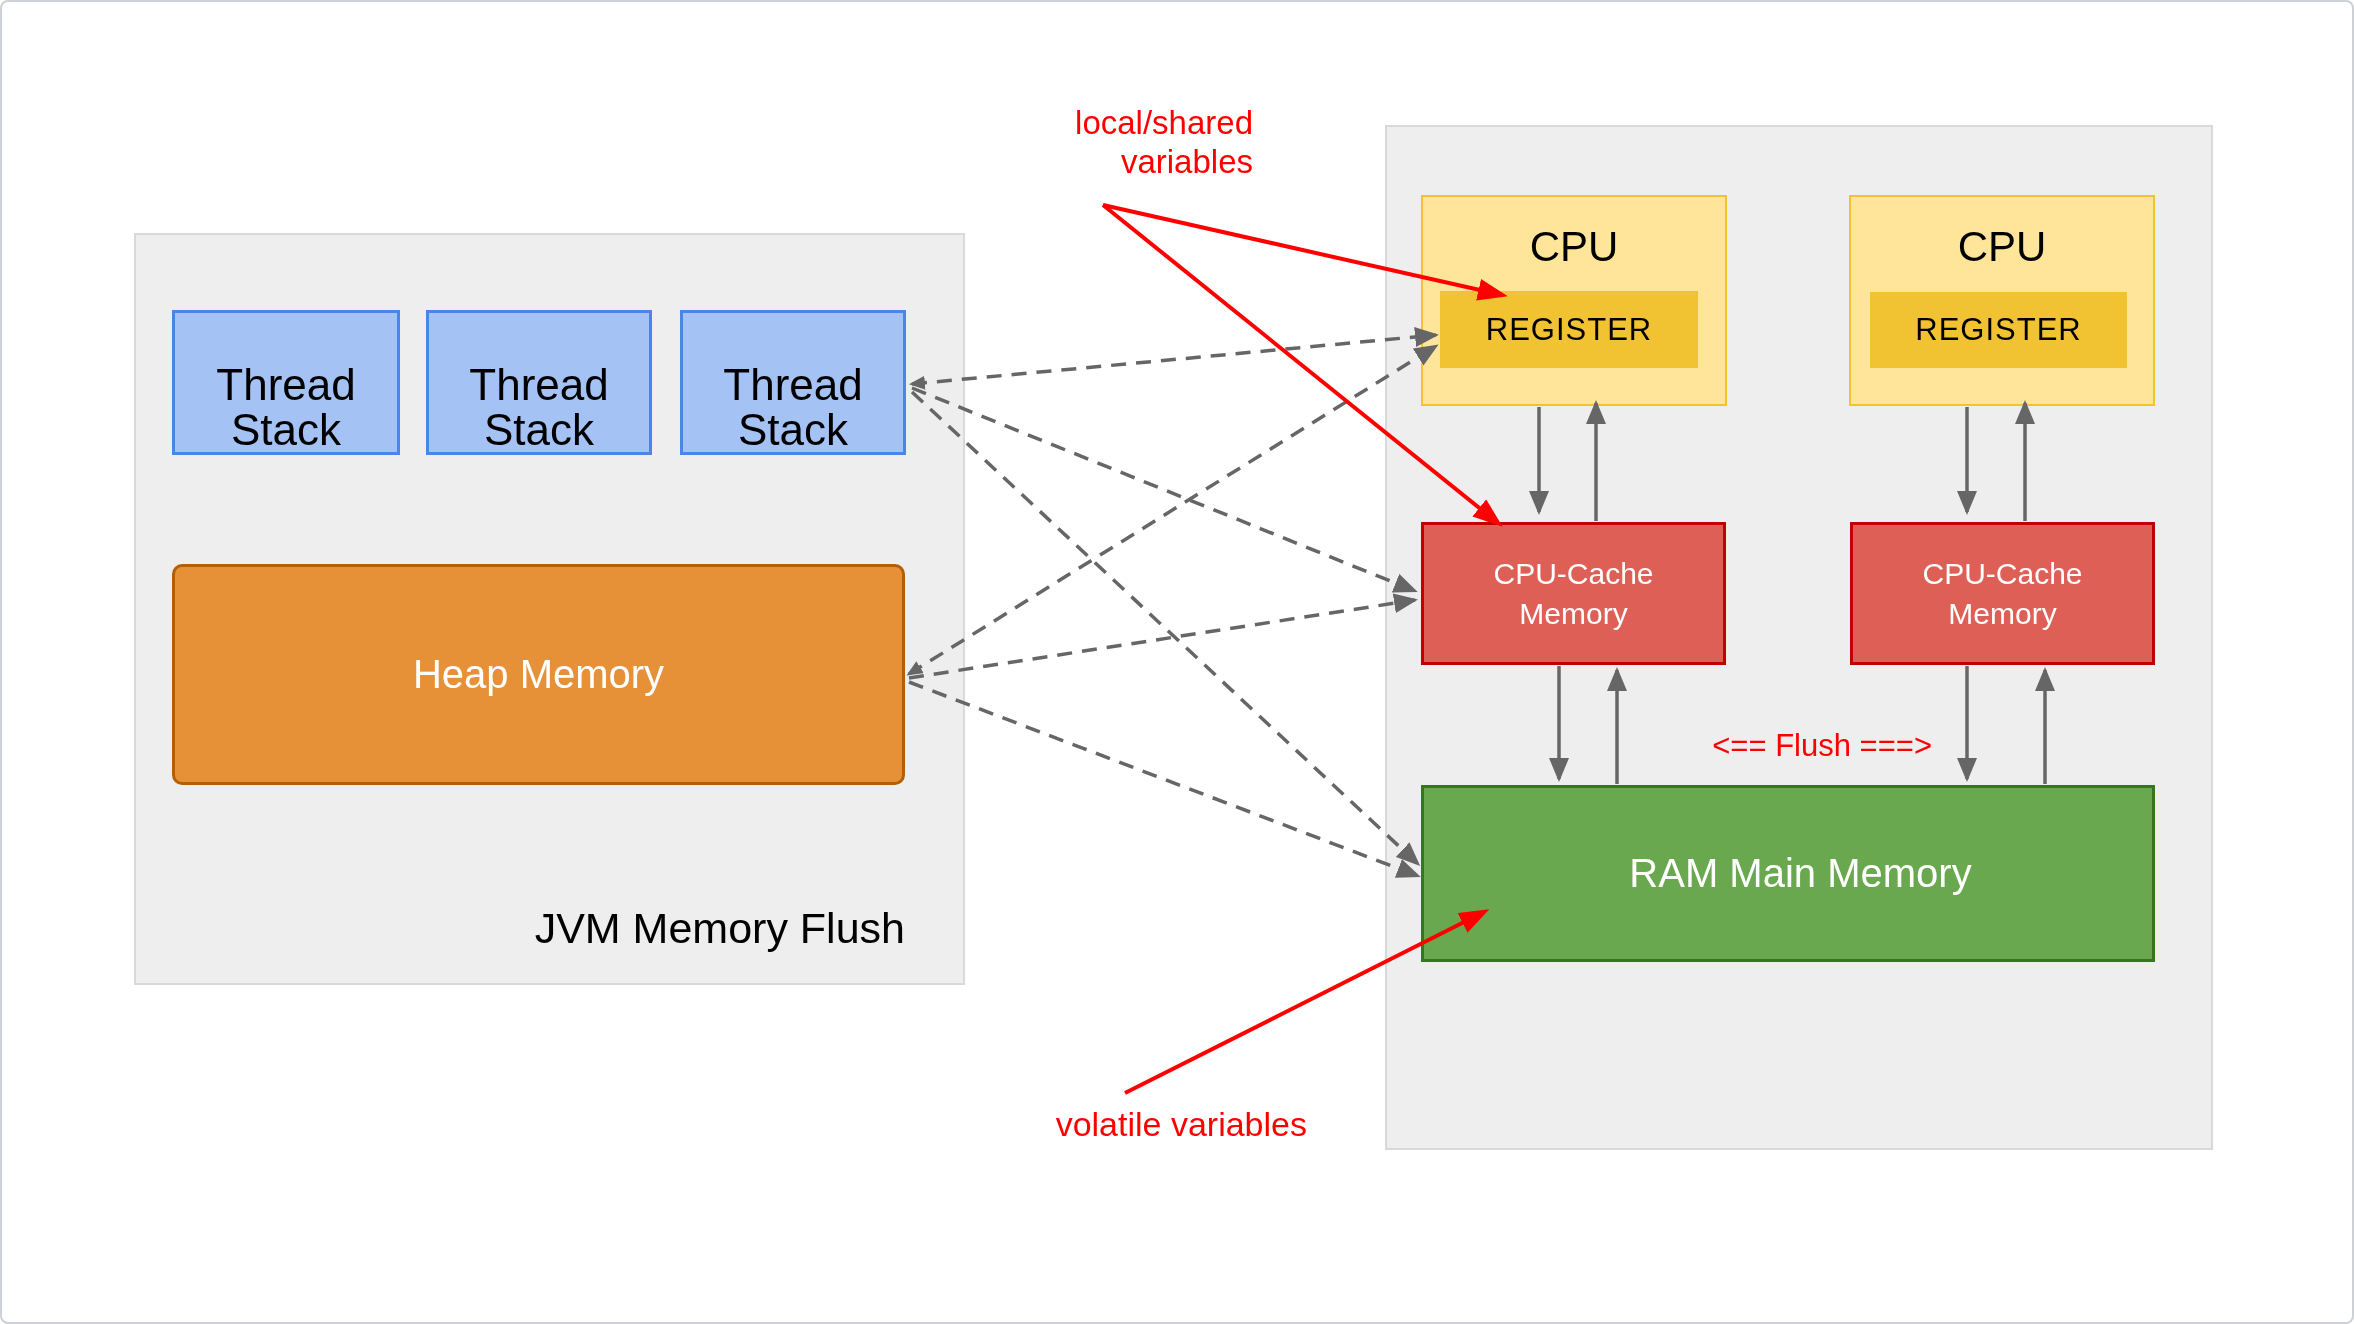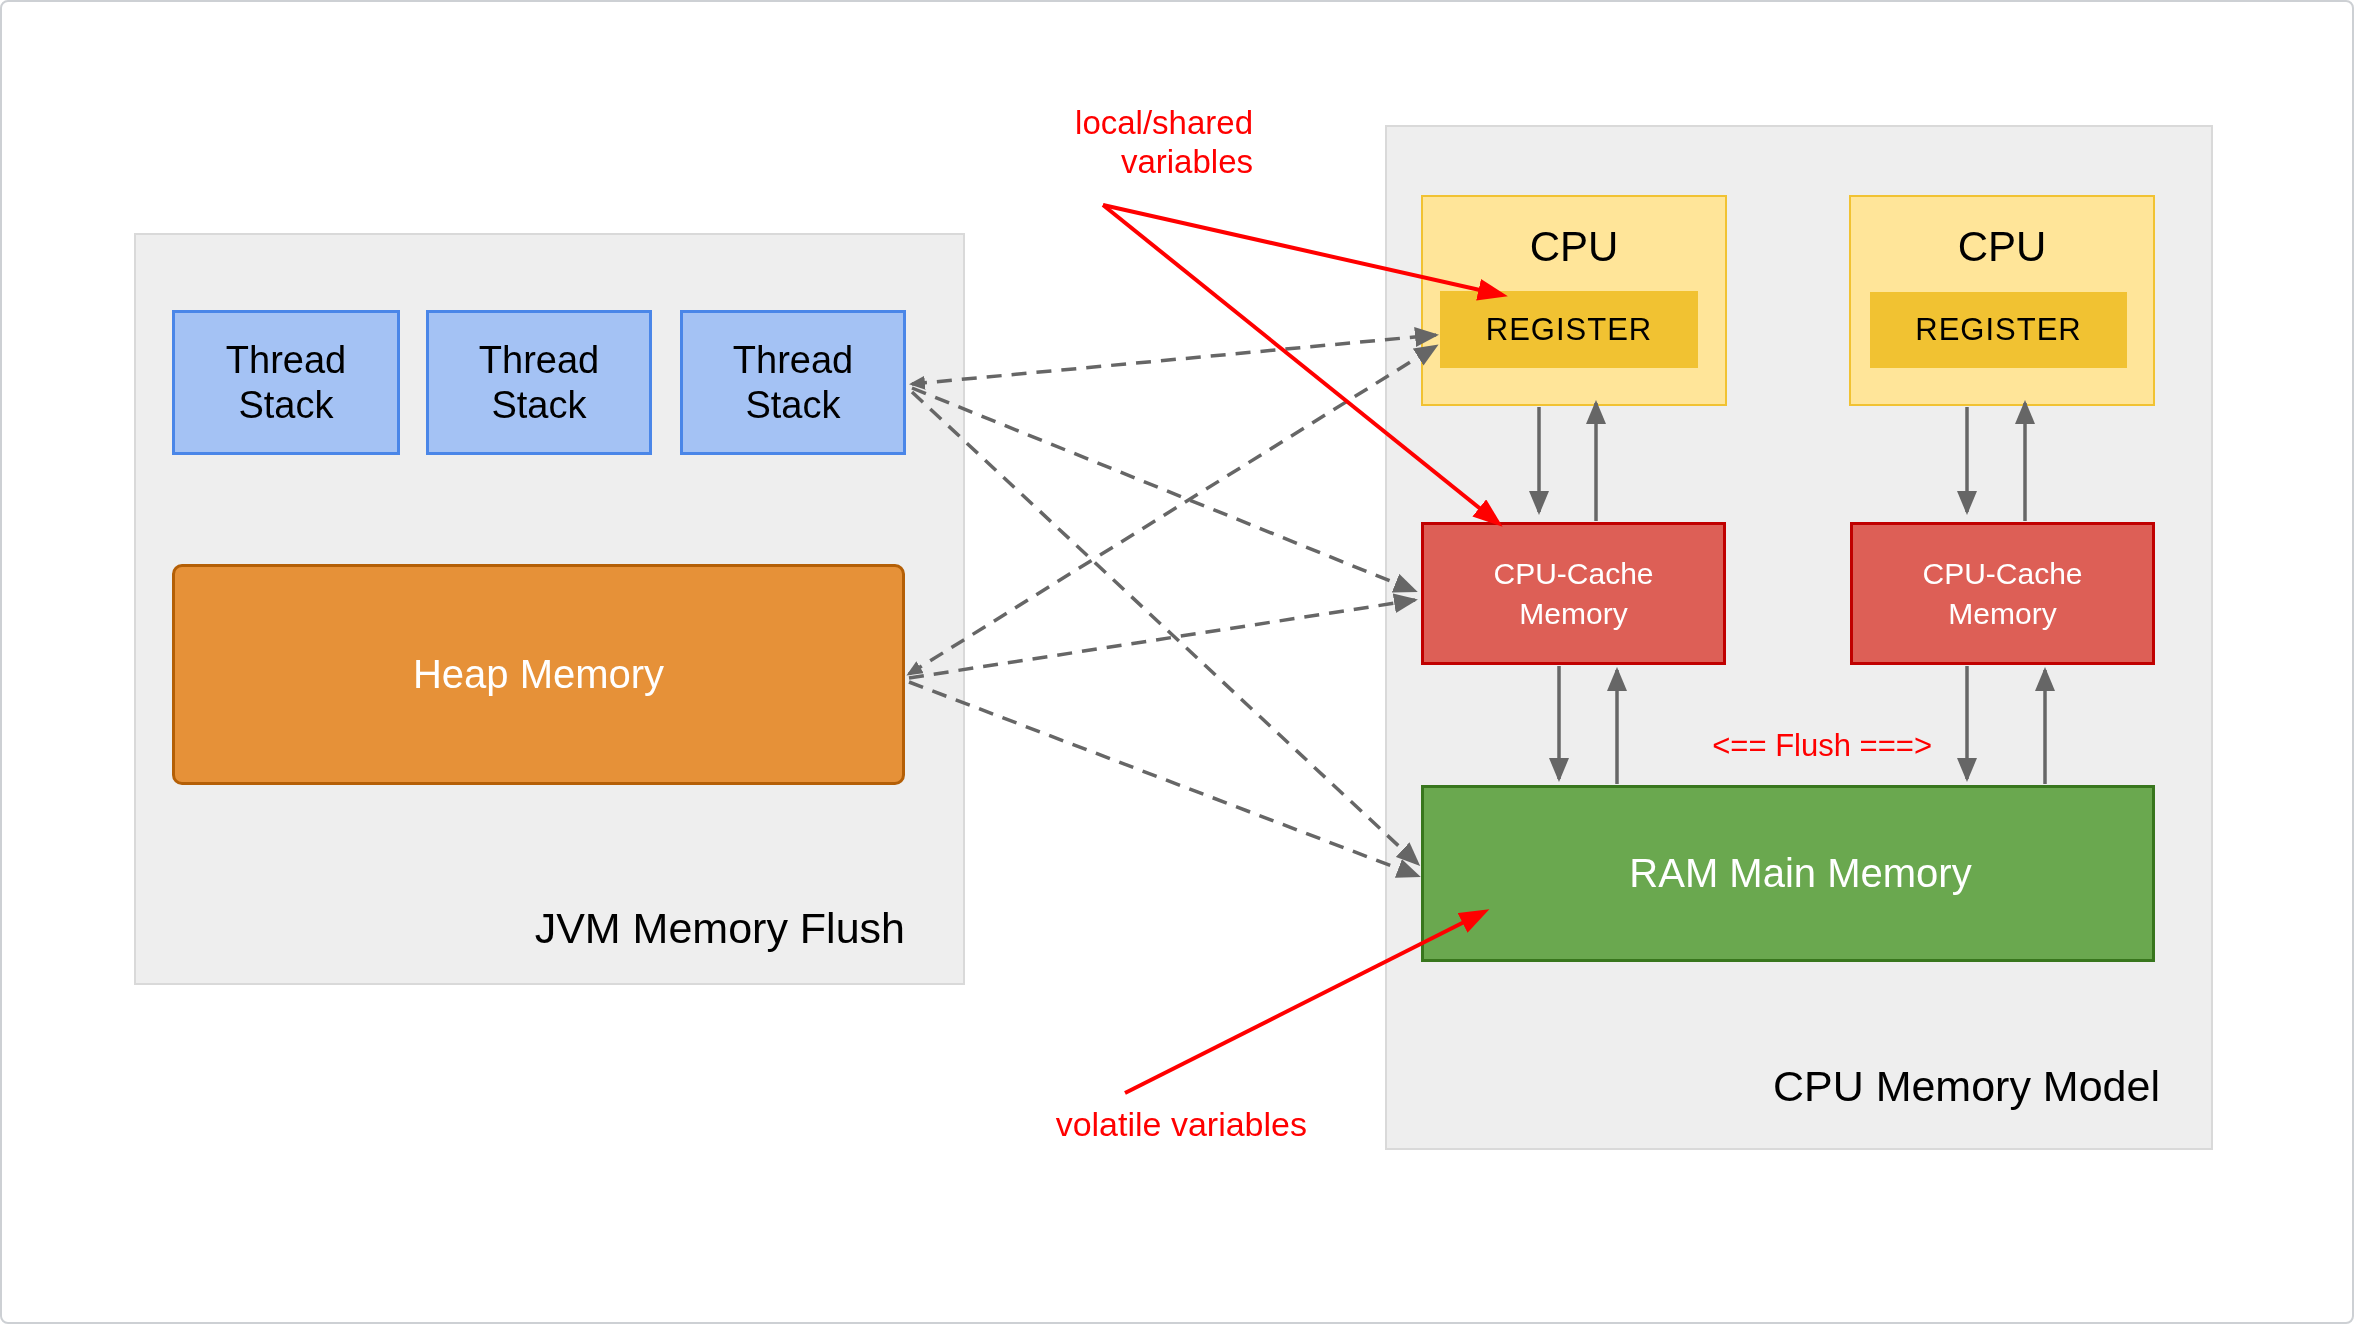--- a/index.html
+++ b/index.html
@@ -12,21 +12,21 @@
   .panel{
     position:absolute;background:var(--panel-bg,#eeeeee);
     border:2px solid var(--panel-border,#d9d9d9);box-sizing:border-box;
   }
   .box{
     position:absolute;display:flex;flex-direction:column;align-items:center;
     justify-content:center;text-align:center;box-sizing:border-box;
   }
   .thread-stack{
     background:var(--thread-fill,#a4c2f4);border:3px solid var(--thread-border,#4a86e8);
-    color:var(--text-dark,#000);font-size:38px;line-height:45px;
+    color:var(--text-dark,#000);font-size:44px;line-height:45px;justify-content:flex-end;
   }
   .heap{
     background:var(--heap-fill,#e69138);border:3px solid var(--heap-border,#b45f06);
     color:var(--text-light,#fff);font-size:40px;
   }
   .cpu{
     background:var(--cpu-fill,#ffe599);border:2px solid var(--cpu-border,#f1c232);
     justify-content:flex-start;
   }
   .cpu-title{margin-top:26px;color:var(--text-dark,#000);font-size:42px;}
@@ -108,21 +108,20 @@
   </div>
   <div class="box cache" style="left:1848px;top:520px;width:305px;height:143px;">
     <span>CPU-Cache</span>
     <span>Memory</span>
   </div>
 
   <div class="box ram" style="left:1419px;top:783px;width:734px;height:177px;padding-left:25px;">
     <span>RAM Main Memory</span>
   </div>
 
-  <div class="panel-label" style="left:1660px;top:1060px;width:498px;">CPU Memory Model</div>
 
   <div id="local-shared" class="annotation">
     <span class="ann-line">local/shared</span>
     <span class="ann-line">variables</span>
   </div>
   <div id="volatile" class="annotation">volatile variables</div>
   <div id="flush" class="annotation">&lt;== Flush ===&gt;</div>
 
   <svg id="overlay" viewBox="0 0 2354 1324">
     <defs>

